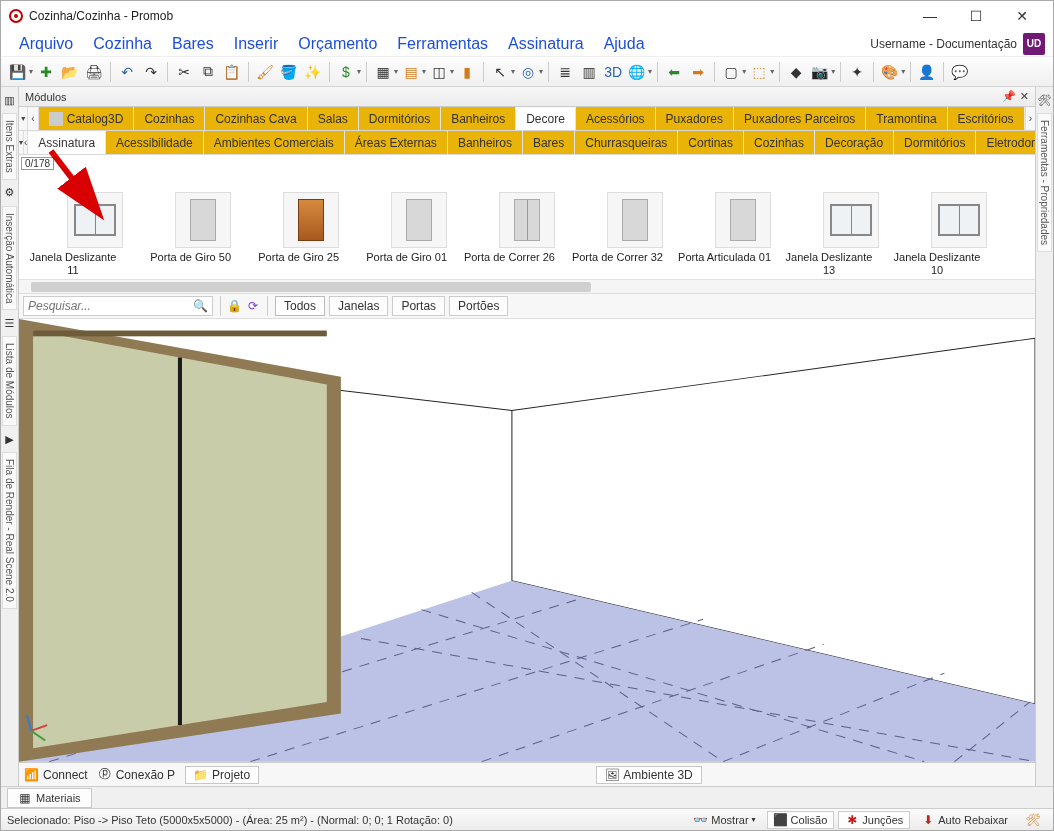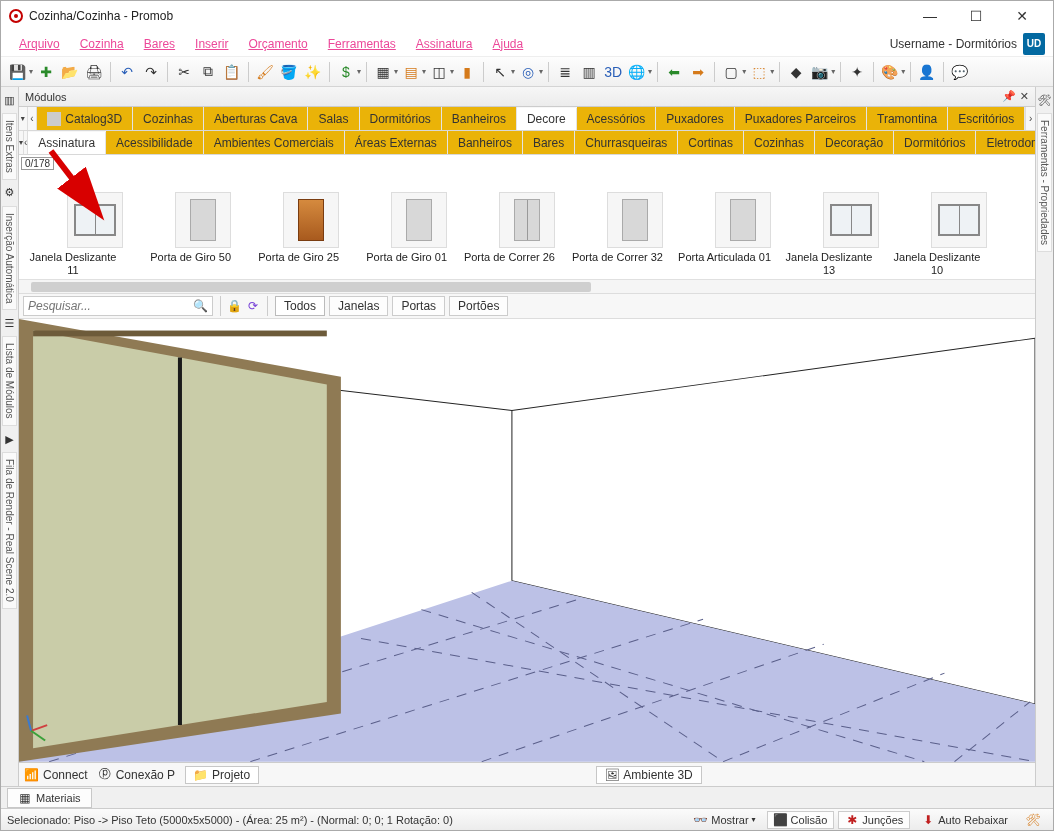--- a/index.html
+++ b/index.html
@@ -8,23 +8,23 @@
   
   .titlebar { height: 30px; display: flex; align-items: center; padding: 0 8px; background: #fff; }
   .app-icon { width: 14px; height: 14px; border: 2px solid #c40000; border-radius: 50%; margin-right: 6px; position: relative; }
   .app-icon::after { content: ""; width: 4px; height: 4px; background: #c40000; border-radius: 50%; position: absolute; top: 3px; left: 3px; }
   .title-text { font-size: 12px; color: #222; }
   .title-spacer { flex: 1; }
   .win-btn { width: 46px; height: 30px; display: flex; align-items: center; justify-content: center; font-size: 14px; color: #333; }
 
   
   .menubar { height: 26px; display: flex; align-items: center; padding: 0 8px; background: #fff; border-bottom: 1px solid #eee; }
-  .menu-item { padding: 4px 10px; font-size: 12px; color: #ec4899; text-decoration: underline; }
+  .menu-item { padding: 4px 10px; font-size: 16px; color: #1d4ed8; }
   .username-block { display: flex; align-items: center; gap: 6px; margin-left: auto; font-size: 12px; color: #333; }
-  .ud-badge { width: 22px; height: 22px; background: #0369a1; color: #fff; font-size: 10px; font-weight: bold; display: flex; align-items: center; justify-content: center; border-radius: 2px; }
+  .ud-badge { width: 22px; height: 22px; background: #701a75; color: #fff; font-size: 10px; font-weight: bold; display: flex; align-items: center; justify-content: center; border-radius: 2px; }
 
   
   .toolbar { height: 30px; display: flex; align-items: center; padding: 2px 6px; background: linear-gradient(#fdfdfd,#f0f0f0); border-bottom: 1px solid #d4d4d4; gap: 2px; overflow: hidden; }
   .tbtn { width: 22px; height: 22px; display: flex; align-items: center; justify-content: center; font-size: 14px; border-radius: 2px; }
   .tsep { width: 1px; height: 20px; background: #ccc; margin: 0 3px; }
   .tdrop { font-size: 8px; color: #666; margin-left: -2px; }
 
   
   .main-wrap { flex: 1; display: flex; min-height: 0; }
   .left-sidebar, .right-sidebar { width: 18px; background: #f0f0f0; border-right: 1px solid #ccc; display: flex; flex-direction: column; align-items: center; padding-top: 6px; gap: 6px; }
@@ -109,21 +109,21 @@
 <div class="menubar">
   <div class="menu-item">Arquivo</div>
   <div class="menu-item">Cozinha</div>
   <div class="menu-item">Bares</div>
   <div class="menu-item">Inserir</div>
   <div class="menu-item">Orçamento</div>
   <div class="menu-item">Ferramentas</div>
   <div class="menu-item">Assinatura</div>
   <div class="menu-item">Ajuda</div>
   <div class="username-block">
-    <span>Username - Dormitórios</span>
+    <span>Username - Documentação</span>
     <div class="ud-badge">UD</div>
   </div>
 </div>
 
 <div class="toolbar">
   <div class="tbtn blue">💾</div>
     <span class="tdrop">▾</span>
   <div class="tbtn green">✚</div>
   <div class="tbtn orange">📂</div>
   <div class="tbtn">🖨</div>
@@ -215,21 +215,21 @@
     </div>
 
     <div class="tabrow">
       <div class="tdropbtn">▾</div>
       <div class="scroll-btn">‹</div>
       <div class="tab-btn">
           <span style="width:14px;height:14px;background:#ccc;display:inline-block;margin-right:4px"></span>
           <span>Catalog3D</span>
         </div>
       <div class="tab-btn">Cozinhas</div>
-      <div class="tab-btn">Aberturas Cava</div>
+      <div class="tab-btn">Cozinhas Cava</div>
       <div class="tab-btn">Salas</div>
       <div class="tab-btn">Dormitórios</div>
       <div class="tab-btn">Banheiros</div>
       <div class="tab-btn active">Decore</div>
       <div class="tab-btn">Acessórios</div>
       <div class="tab-btn">Puxadores</div>
       <div class="tab-btn">Puxadores Parceiros</div>
       <div class="tab-btn">Tramontina</div>
       <div class="tab-btn">Escritórios</div>
       <div class="scroll-btn right">›</div>

